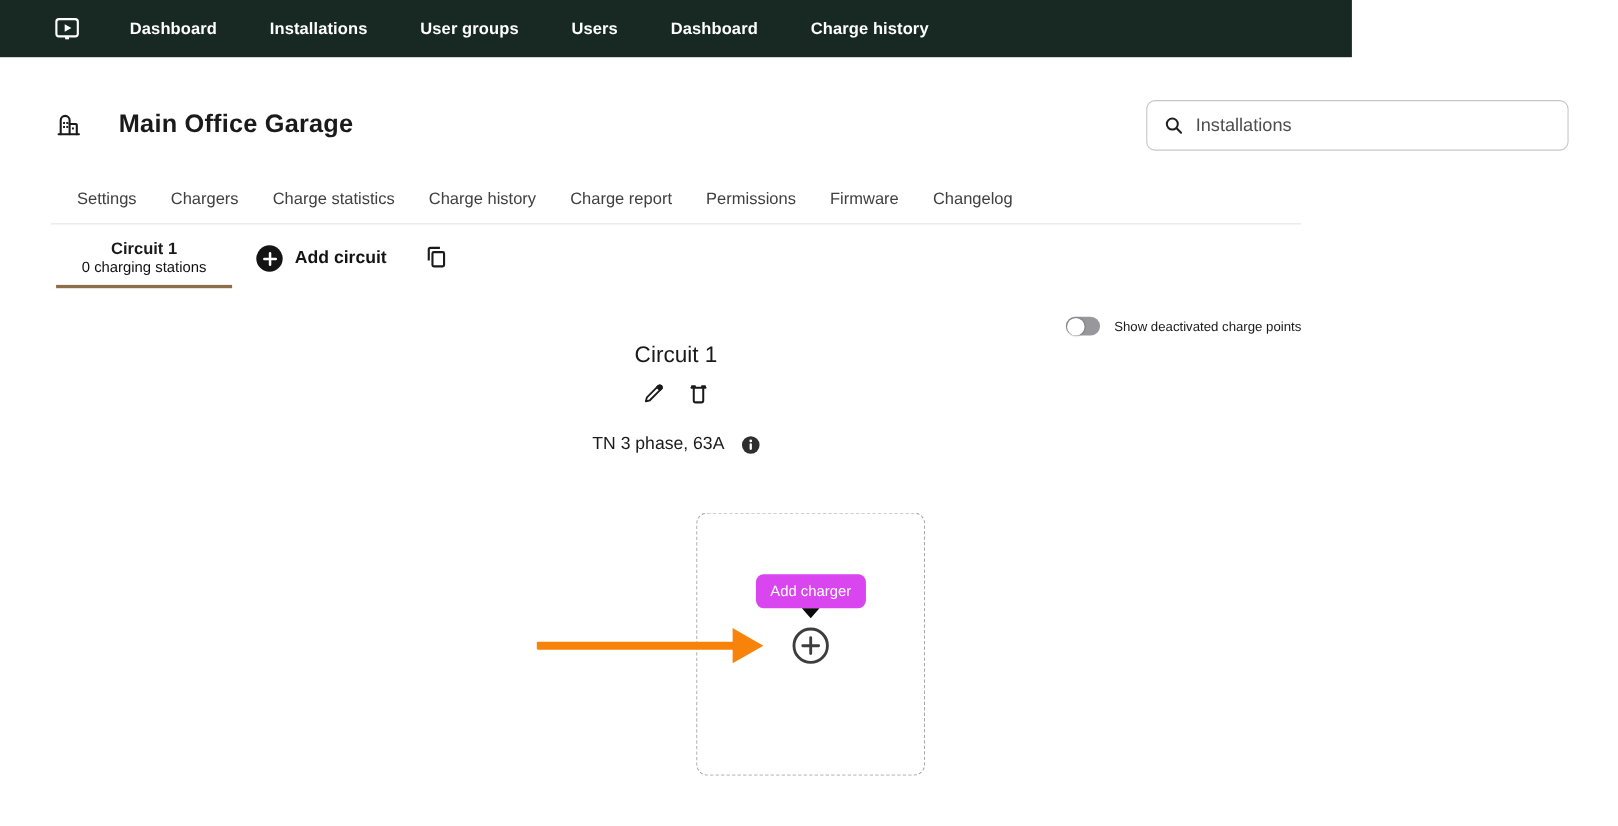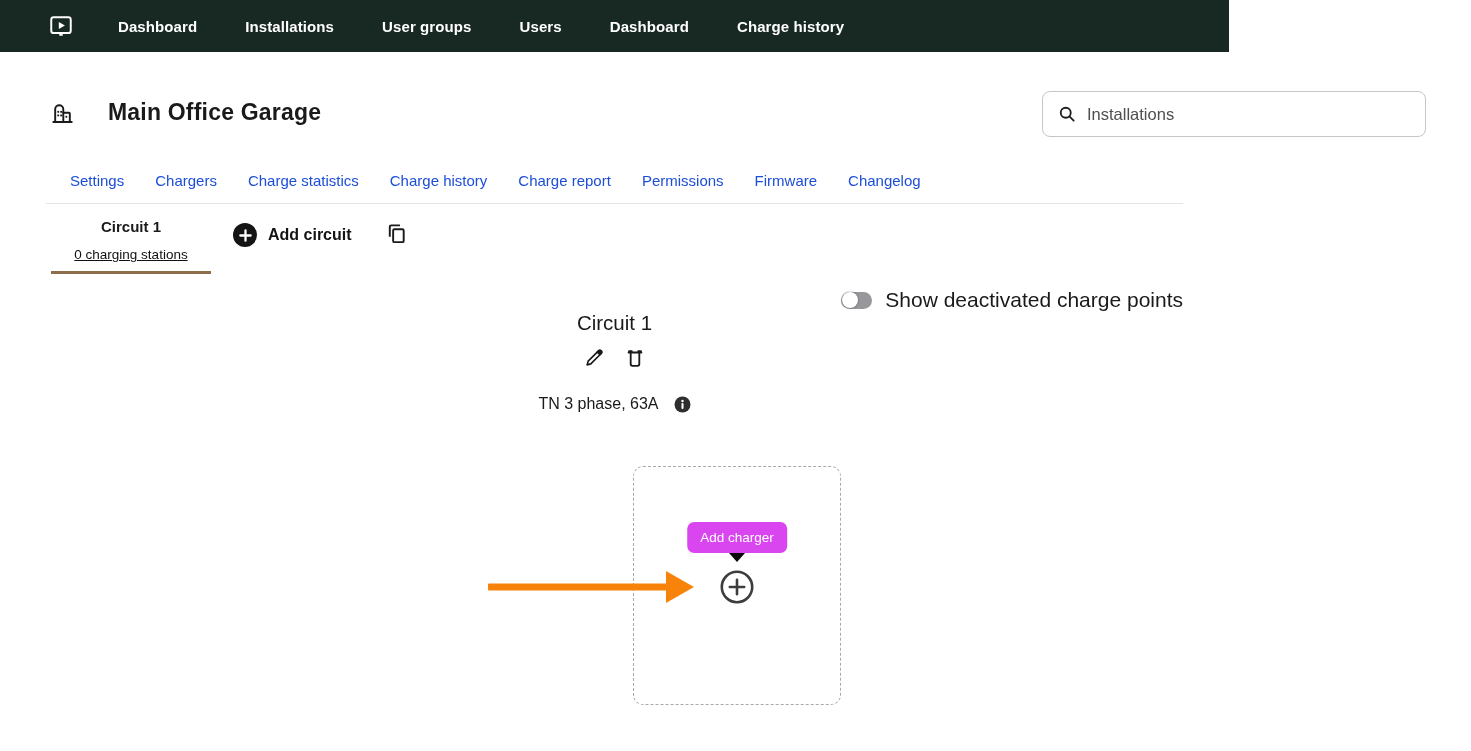--- a/index.html
+++ b/index.html
@@ -22,41 +22,41 @@
   .search-box { position:absolute; top:91px; left:1042px; width:384px; height:46px;
     border:1px solid #c6c6c6; border-radius:8px; display:flex; align-items:center;
     padding:0 14px; background:#fff; }
   .search-box input { border:none; outline:none; flex:1; font-size:16.5px; color:#333;
     font-family:"Liberation Sans", sans-serif; margin-left:10px; background:transparent; }
   .search-box input::placeholder { color:#4e4e4e; opacity:1; }
 
   
   .tabs { position:absolute; top:172px; left:46px; right:46px;
     border-bottom:1px solid #e4e4e4; display:flex; gap:31px; padding:0 0 14px 24px; }
-  .tab { font-size:15px; color:#1d4ed8; cursor:pointer; white-space:nowrap; }
+  .tab { font-size:15px; color:#404040; cursor:pointer; white-space:nowrap; }
 
   
   .subtab-row { position:absolute; top:208px; left:51px; display:flex; align-items:flex-start; }
   .circuit-tab { width:160px; text-align:center; padding:10px 0 9px;
     border-bottom:3px solid #8d6e4a; cursor:pointer; }
   .circuit-tab .ct-title { font-size:15px; font-weight:700; }
-  .circuit-tab .ct-sub { font-size:13.5px; margin-top:12px; color:#111;text-decoration:underline; }
+  .circuit-tab .ct-sub { font-size:13.5px; margin-top:0; color:#111; }
   .add-circuit { display:flex; align-items:center; gap:11px; margin:15px 0 0 22px;
     background:none; border:none; cursor:pointer; font-family:"Liberation Sans", sans-serif; }
   .plus-badge { width:24px; height:24px; border-radius:50%; background:#141414;
     display:flex; align-items:center; justify-content:center; }
   .add-circuit .ac-label { font-size:16px; font-weight:700; color:#141414; }
   .copy-btn { margin:14px 0 0 33px; background:none; border:none; cursor:pointer; }
 
   
   .toggle-row { position:absolute; top:288px; right:46px; display:flex; align-items:center; gap:13px; }
   .toggle { width:31px; height:17px; border-radius:9px; background:#97979c; position:relative; cursor:pointer; }
   .toggle-knob { position:absolute; left:1px; top:0.5px; width:16px; height:16px; border-radius:50%;
     background:#fff; box-shadow:0 0 2px rgba(0,0,0,.45); }
-  .toggle-label { font-size:21px; }
+  .toggle-label { font-size:12px; }
 
   
   .circuit-center { position:absolute; top:311px; left:0; right:0; text-align:center; }
   .circuit-center h2 { font-size:20.5px; font-weight:400; }
   .icon-row { margin-top:12px; display:flex; justify-content:center; gap:19px; }
   .icon-btn { background:none; border:none; cursor:pointer; padding:0; line-height:0; }
   .spec-row { margin-top:26px; display:inline-flex; align-items:center; gap:15px; font-size:16px; }
 
   
   .dashed-box { position:absolute; left:633px; top:466px; width:208px; height:239px;

